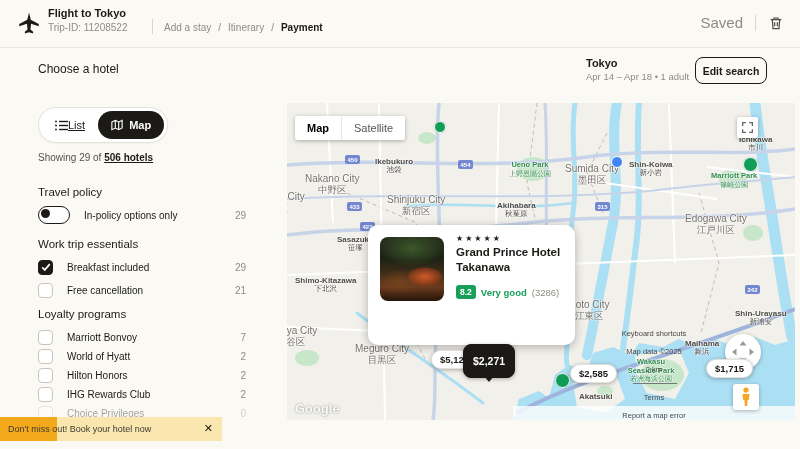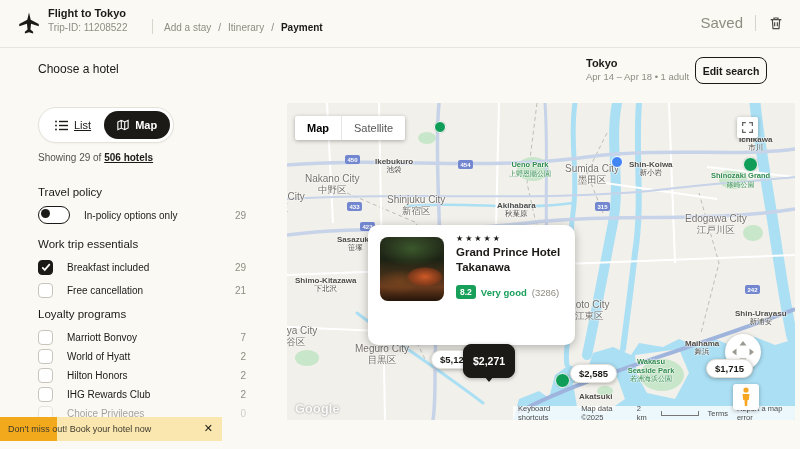--- a/index.html
+++ b/index.html
@@ -23,21 +23,21 @@
   .page-title{position:absolute;left:38px;top:62px;font-size:12px;font-weight:500;}
   .dest-block{position:absolute;left:586px;top:57px;}
   .dest{font-size:11px;font-weight:700;}
   .dates{font-size:9.5px;color:#8f8c82;margin-top:2px;text-align:center;}
   .edit-btn{position:absolute;right:33px;top:57px;width:72px;height:27px;border:1.5px solid #1b1a16;border-radius:8px;
             background:transparent;font-size:10.5px;font-weight:700;font-family:inherit;color:#1b1a16;cursor:pointer;}
 
   
   .vtoggle{position:absolute;left:38px;top:107px;display:inline-flex;align-items:center;background:#fff;
            border:1px solid #e5e2da;border-radius:18px;height:34px;padding:0 3px;box-shadow:0 1px 2px rgba(0,0,0,.04);}
-  .vt-list{display:flex;align-items:center;gap:6px;padding:0 13px;font-size:11px;font-weight:500;cursor:pointer;}
+  .vt-list{display:flex;align-items:center;padding:0 13px;font-size:11px;font-weight:500;cursor:pointer;}
   .vt-list .txt{text-decoration:underline;}
   .vt-map{display:flex;align-items:center;gap:6px;background:#1b1a16;color:#fff;border-radius:15px;height:28px;
           padding:0 13px;font-size:11px;font-weight:600;cursor:pointer;}
   .showing{position:absolute;left:38px;top:152px;font-size:10px;color:#55524a;}
   .showing .lnk{font-weight:600;text-decoration:underline;color:#1b1a16;cursor:pointer;}
 
   .sec-title{position:absolute;left:38px;font-size:11.5px;font-weight:500;}
   .frow{position:absolute;left:38px;width:208px;height:18px;display:flex;align-items:center;}
   .frow .lab{font-size:10px;margin-left:14px;}
   .frow .cnt{margin-left:auto;font-size:10px;color:#8f8c82;}
@@ -110,21 +110,21 @@
                 border-right:5px solid transparent;border-top:6px solid var(--black,#1b1a16);}
 
   
   .pan-ctl{position:absolute;left:438px;top:231px;width:36px;height:36px;border-radius:50%;background:#fff;
            box-shadow:0 1px 4px rgba(0,0,0,.3);cursor:pointer;z-index:4;}
   .pegman{position:absolute;left:446px;top:281px;width:26px;height:26px;background:#fff;border-radius:3px;
           box-shadow:0 1px 4px rgba(0,0,0,.3);display:flex;align-items:center;justify-content:center;cursor:pointer;z-index:5;}
   .glogo{position:absolute;left:8px;bottom:4px;font-size:12.5px;font-weight:700;color:rgba(255,255,255,.95);
          text-shadow:0 0 2px rgba(90,90,90,.7);letter-spacing:.3px;}
   .attr{position:absolute;right:0;bottom:0;left:226px;height:14px;background:rgba(255,255,255,.78);
-        display:flex;align-items:center;justify-content:flex-end;gap:9px;font-size:7.5px;color:#4a4a4a;padding:0 5px;}
+        display:flex;align-items:center;justify-content:flex-end;gap:9px;font-size:7.5px;color:#4a4a4a;padding:0 5px;flex-direction:column;}
   .attr .lnk{cursor:pointer;}
   .scalebar{display:inline-block;width:42px;height:4px;border:1px solid #777;border-top:none;margin-left:2px;}
 </style>
 </head>
 <body>
 
 <div class="header">
   <svg class="plane" viewBox="0 0 24 24" fill="currentColor">
     <path d="M12 2.2 L13.6 9 L21 13 L21 15 L13.9 12.6 L13.3 18 L15.8 20 L15.8 21.6 L12 20.6 L8.2 21.6 L8.2 20 L10.7 18 L10.1 12.6 L3 15 L3 13 L10.4 9 Z"></path>
   </svg>
@@ -319,21 +319,21 @@
   </div>
   <div class="mlabel place" style="left:342px;top:57px">
     <span class="en">Shin-Koiwa</span>
       <span class="jp">新小岩</span>
   </div>
   <div class="mlabel place" style="left:452px;top:32px">
     <span class="en">Ichikawa</span>
       <span class="jp">市川</span>
   </div>
   <div class="mlabel park" style="left:424px;top:69px">
-    <span class="en">Shinozaki Grand</span>
+    <span class="en">Marriott Park</span>
       <span class="jp">篠崎公園</span>
   </div>
   <div class="mlabel city" style="left:398px;top:110px">
     <span class="en">Edogawa City</span>
       <span class="jp">江戸川区</span>
   </div>
   <div class="mlabel city" style="left:282px;top:196px">
     <span class="en">Koto City</span>
       <span class="jp">江東区</span>
   </div>

